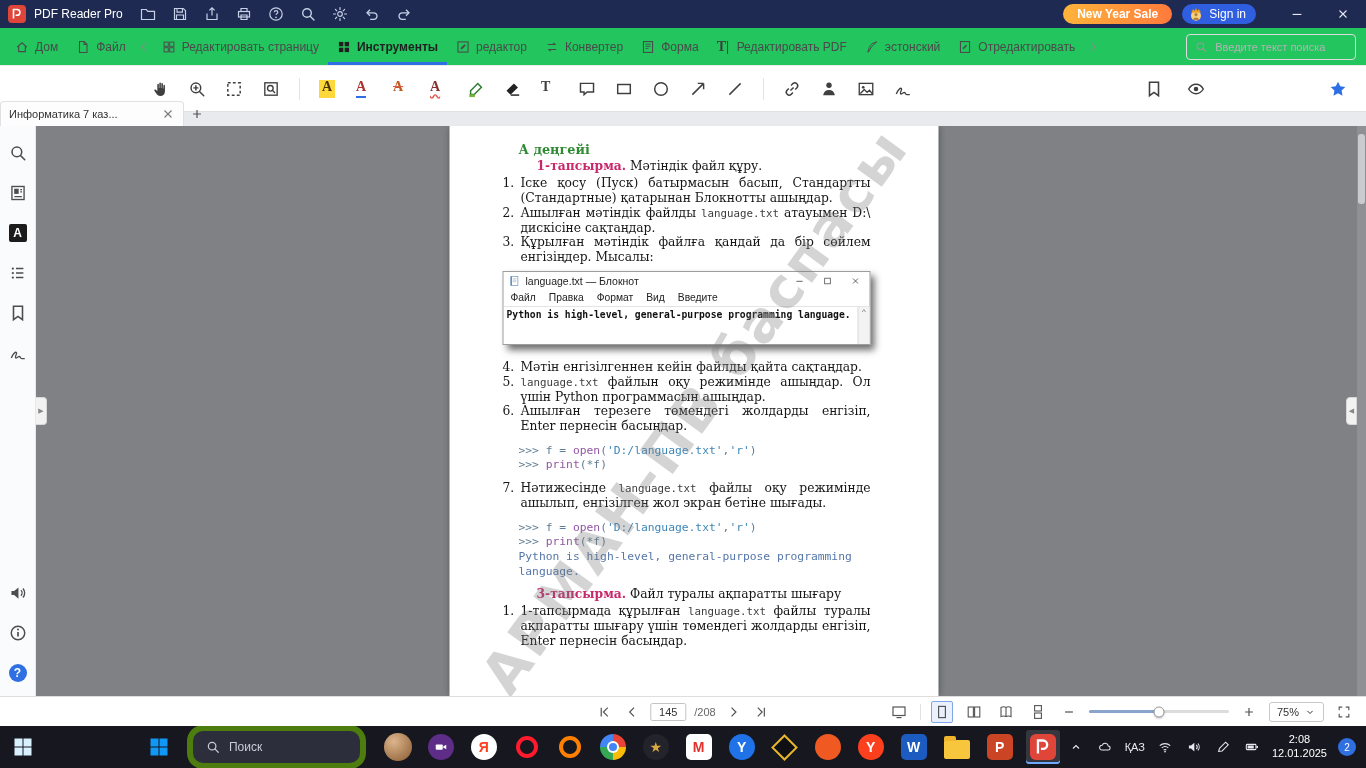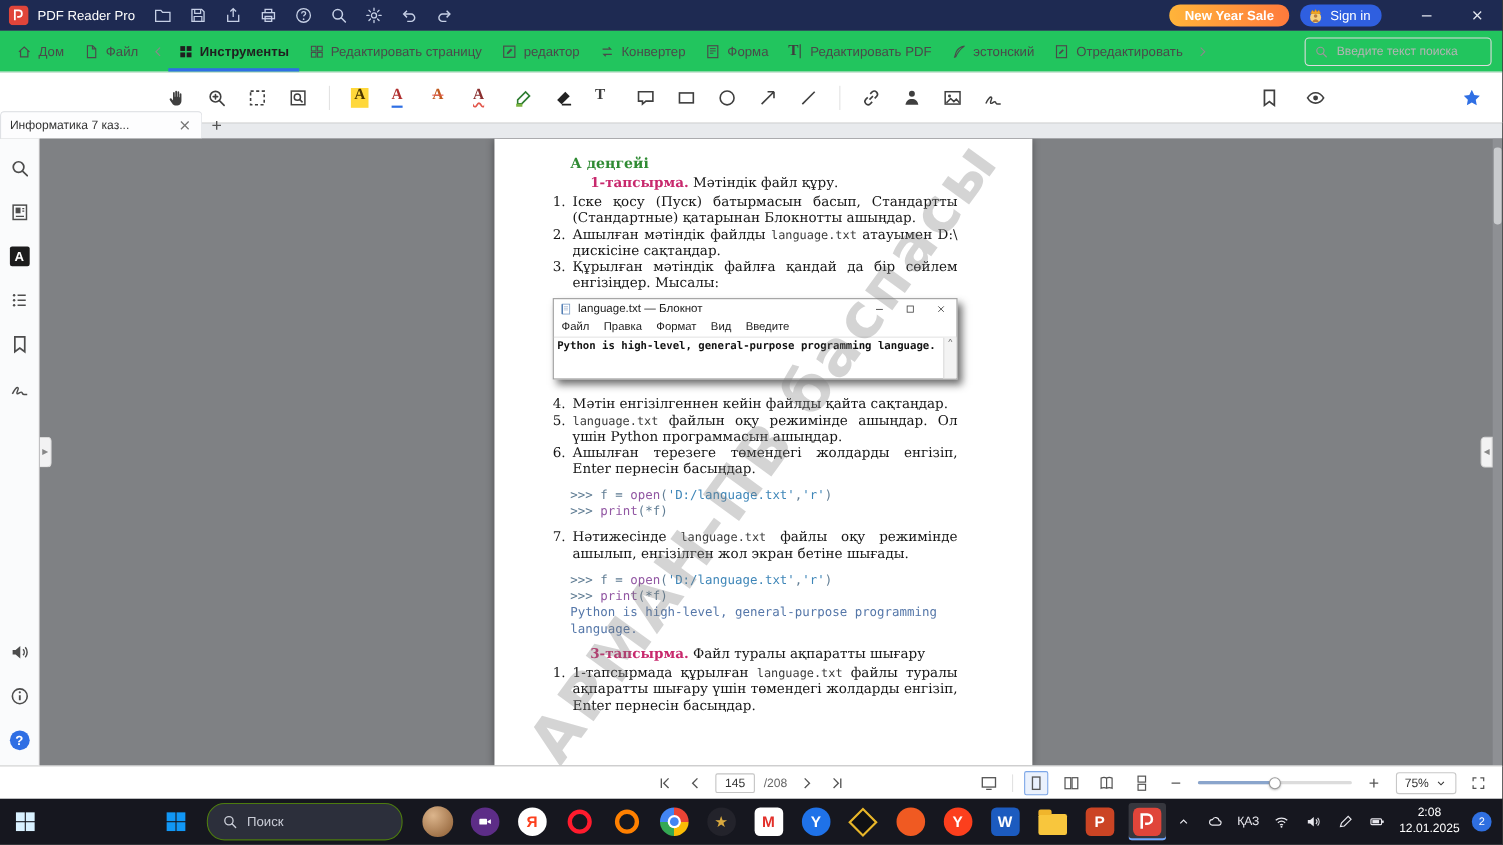--- a/index.html
+++ b/index.html
@@ -126,21 +126,21 @@
   .slider-fill{position:absolute;left:0;top:0;bottom:0;width:50%;background:#8aa5cc;border-radius:2px;}
   .slider-thumb{position:absolute;left:50%;top:50%;transform:translate(-50%,-50%);width:11px;height:11px;
                 border-radius:50%;background:#fff;border:1px solid #9a9a9a;box-shadow:0 1px 2px rgba(0,0,0,.25);}
   .zoom-box{display:flex;align-items:center;gap:5px;border:1px solid #c8c8c8;border-radius:3px;height:20px;
             padding:0 7px;font-size:11px;color:#333;cursor:pointer;}
 
   
   .taskbar{height:42px;background:#16171f;display:flex;align-items:center;padding:0 6px 0 10px;gap:7px;flex:none;}
   .tb-start{width:34px;height:34px;display:grid;place-items:center;color:#d9f1ff;}
   .win2{margin-left:104px;color:#1197f5;}
-  .tb-search{height:30px;width:226px;border-radius:16px;background:#2c2f3b;border:1px solid #4d7c0f;display:flex;
+  .tb-search{height:30px;width:226px;border-radius:16px;background:#2c2f3b;border:6px solid #4d7c0f;display:flex;
              align-items:center;gap:9px;padding:16px 13px;color:#c9ccd6;font-size:12px;margin:0 8px;cursor:pointer;}
   .tb-apps{display:flex;align-items:center;gap:9px;}
   .tb-app{width:34px;height:34px;display:grid;place-items:center;border-radius:3px;position:relative;}
   .tb-app.active{background:rgba(255,255,255,.14);box-shadow:inset 0 -2px 0 #6fa8ff;}
   .app-circle{width:26px;height:26px;border-radius:50%;display:grid;place-items:center;font-weight:bold;font-size:14px;}
   .app-square{width:26px;height:26px;border-radius:5px;display:grid;place-items:center;font-weight:bold;font-size:14px;}
   .app-ring{width:22px;height:22px;border-radius:50%;border:4px solid;display:inline-block;}
   .app-avatar{width:28px;height:28px;border-radius:50%;background:radial-gradient(circle at 35% 30%,#dcb58c,#8a5a30);display:inline-block;}
   .app-chrome{width:26px;height:26px;border-radius:50%;position:relative;display:inline-block;
       background:conic-gradient(#ea4335 0 25%,#fbbc05 25% 50%,#34a853 50% 75%,#4285f4 75% 100%);}
@@ -300,41 +300,41 @@
           </span>
           <span>Файл</span>
         </div>
         <button class="mb-chev">
           <span class="ic12">
             <svg viewBox="0 0 16 16">
               <path d="M10 3L5 8l5 5" fill="none" stroke="currentColor" stroke-width="1.4"></path>
             </svg>
           </span>
         </button>
+        <div class="mb-item">
+          <span class="ic14">
+            <svg viewBox="0 0 16 16">
+              <rect x="2.4" y="2.4" width="4.8" height="4.8" fill="none" stroke="currentColor" stroke-width="1.1"></rect>
+              <rect x="8.8" y="2.4" width="4.8" height="4.8" fill="none" stroke="currentColor" stroke-width="1.1"></rect>
+              <rect x="2.4" y="8.8" width="4.8" height="4.8" fill="none" stroke="currentColor" stroke-width="1.1"></rect>
+              <rect x="8.8" y="8.8" width="4.8" height="4.8" fill="none" stroke="currentColor" stroke-width="1.1"></rect>
+            </svg>
+          </span>
+          <span>Редактировать страницу</span>
+        </div>
         <div class="mb-item active">
           <span class="ic14">
             <svg viewBox="0 0 16 16">
               <rect x="2.2" y="2.2" width="5" height="5" fill="currentColor"></rect>
               <rect x="8.8" y="2.2" width="5" height="5" fill="currentColor"></rect>
               <rect x="2.2" y="8.8" width="5" height="5" fill="currentColor"></rect>
               <rect x="8.8" y="8.8" width="5" height="5" fill="currentColor"></rect>
             </svg>
           </span>
           <span>Инструменты</span>
-        </div>
-        <div class="mb-item">
-          <span class="ic14">
-            <svg viewBox="0 0 16 16">
-              <rect x="2.4" y="2.4" width="4.8" height="4.8" fill="none" stroke="currentColor" stroke-width="1.1"></rect>
-              <rect x="8.8" y="2.4" width="4.8" height="4.8" fill="none" stroke="currentColor" stroke-width="1.1"></rect>
-              <rect x="2.4" y="8.8" width="4.8" height="4.8" fill="none" stroke="currentColor" stroke-width="1.1"></rect>
-              <rect x="8.8" y="8.8" width="4.8" height="4.8" fill="none" stroke="currentColor" stroke-width="1.1"></rect>
-            </svg>
-          </span>
-          <span>Редактировать страницу</span>
         </div>
         <div class="mb-item">
           <span class="ic14">
             <svg viewBox="0 0 16 16">
               <rect x="2.2" y="2.2" width="11.6" height="11.6" fill="none" stroke="currentColor" stroke-width="1.2"></rect>
               <path d="M5.2 10.8l.6-2.1 3.9-3.9 1.5 1.5-3.9 3.9z" fill="currentColor"></path>
             </svg>
           </span>
           <span>редактор</span>
         </div>

